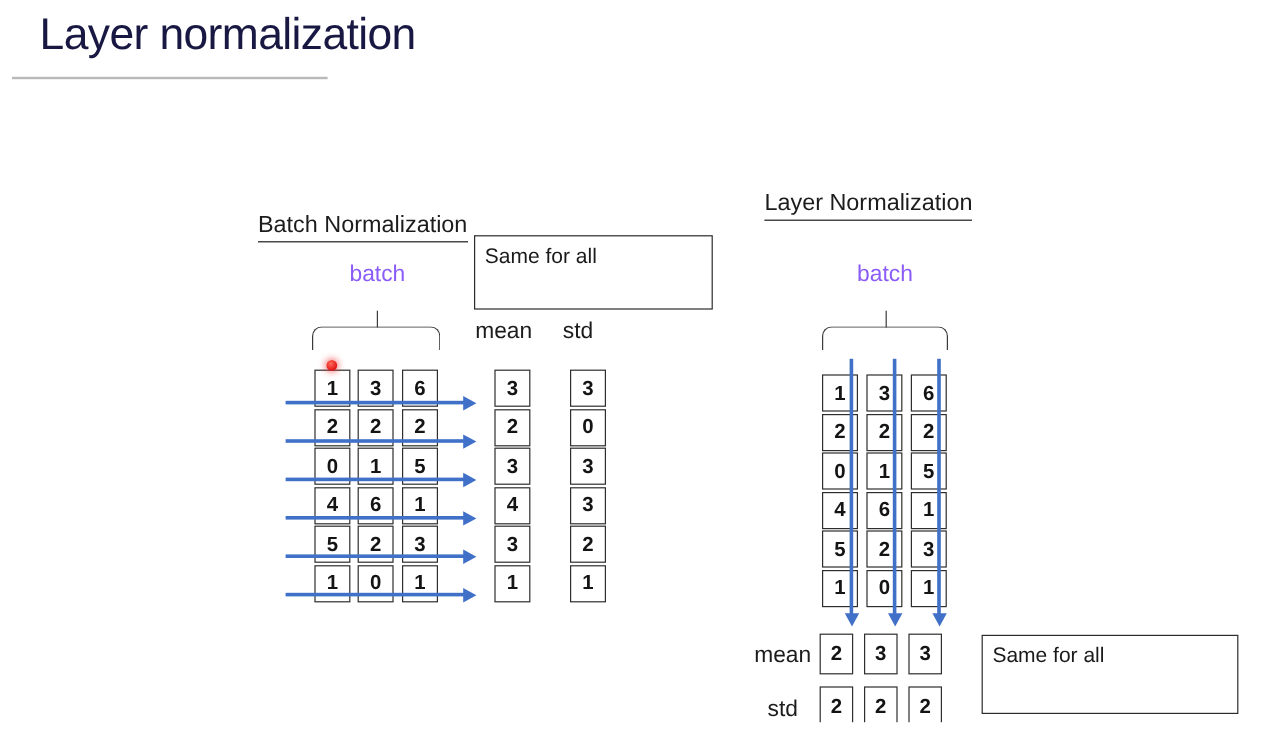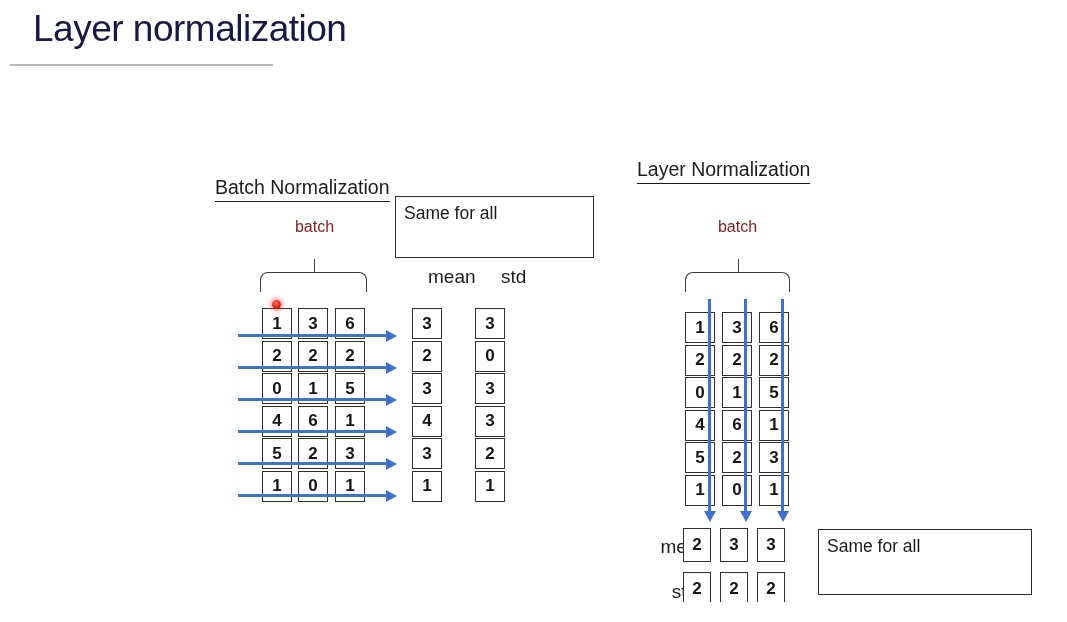--- a/index.html
+++ b/index.html
@@ -17,40 +17,40 @@
     position:absolute; left:10px; top:64px; width:263px; height:2px;
     background:#b9b9b9;
   }
   .section-title {
     position:absolute; display:inline-block;
     font-size:19.5px; color:#1c1c1c;
     border-bottom:1.6px solid #1c1c1c; padding-bottom:2px;
   }
   .batch-label {
     position:absolute; width:105px; text-align:center;
-    font-size:16px; color:#7f1d1d;
+    font-size:19px; color:#8b5cf6;
   }
   .brace { position:absolute; height:36px; }
   .brace .tick {
     position:absolute; top:1px; left:50%; width:1.6px; height:14px;
     background:#3a3a3a; border-radius:0 0 2px 2px;
   }
   .brace .body {
     position:absolute; top:14px; left:0; right:0; height:20px;
     border-top:1.6px solid #3a3a3a;
     border-left:1.6px solid #3a3a3a;
     border-right:1.6px solid #3a3a3a;
     border-radius:8px 8px 0 0;
   }
   .note-box {
     position:absolute; border:1.7px solid #2b2b2b; background:#fff;
     font-size:17.5px; line-height:1.52; color:#1a1a1a;
     padding:3px 8px;
   }
-  .small-label { position:absolute; font-size:19px; color:#1c1c1c;margin-left:32px; }
+  .small-label { position:absolute; font-size:19px; color:#1c1c1c; }
   .wavy {
     text-decoration-style:wavy;
     text-decoration-color:#e04040;
     text-decoration-thickness:1px;
     text-underline-offset:3px;
   }
   .col { position:absolute; width:30px; }
   .cell {
     width:30px; height:31px; margin-bottom:1.5px;
     border:1.8px solid #2e2e2e; background:#fff;

